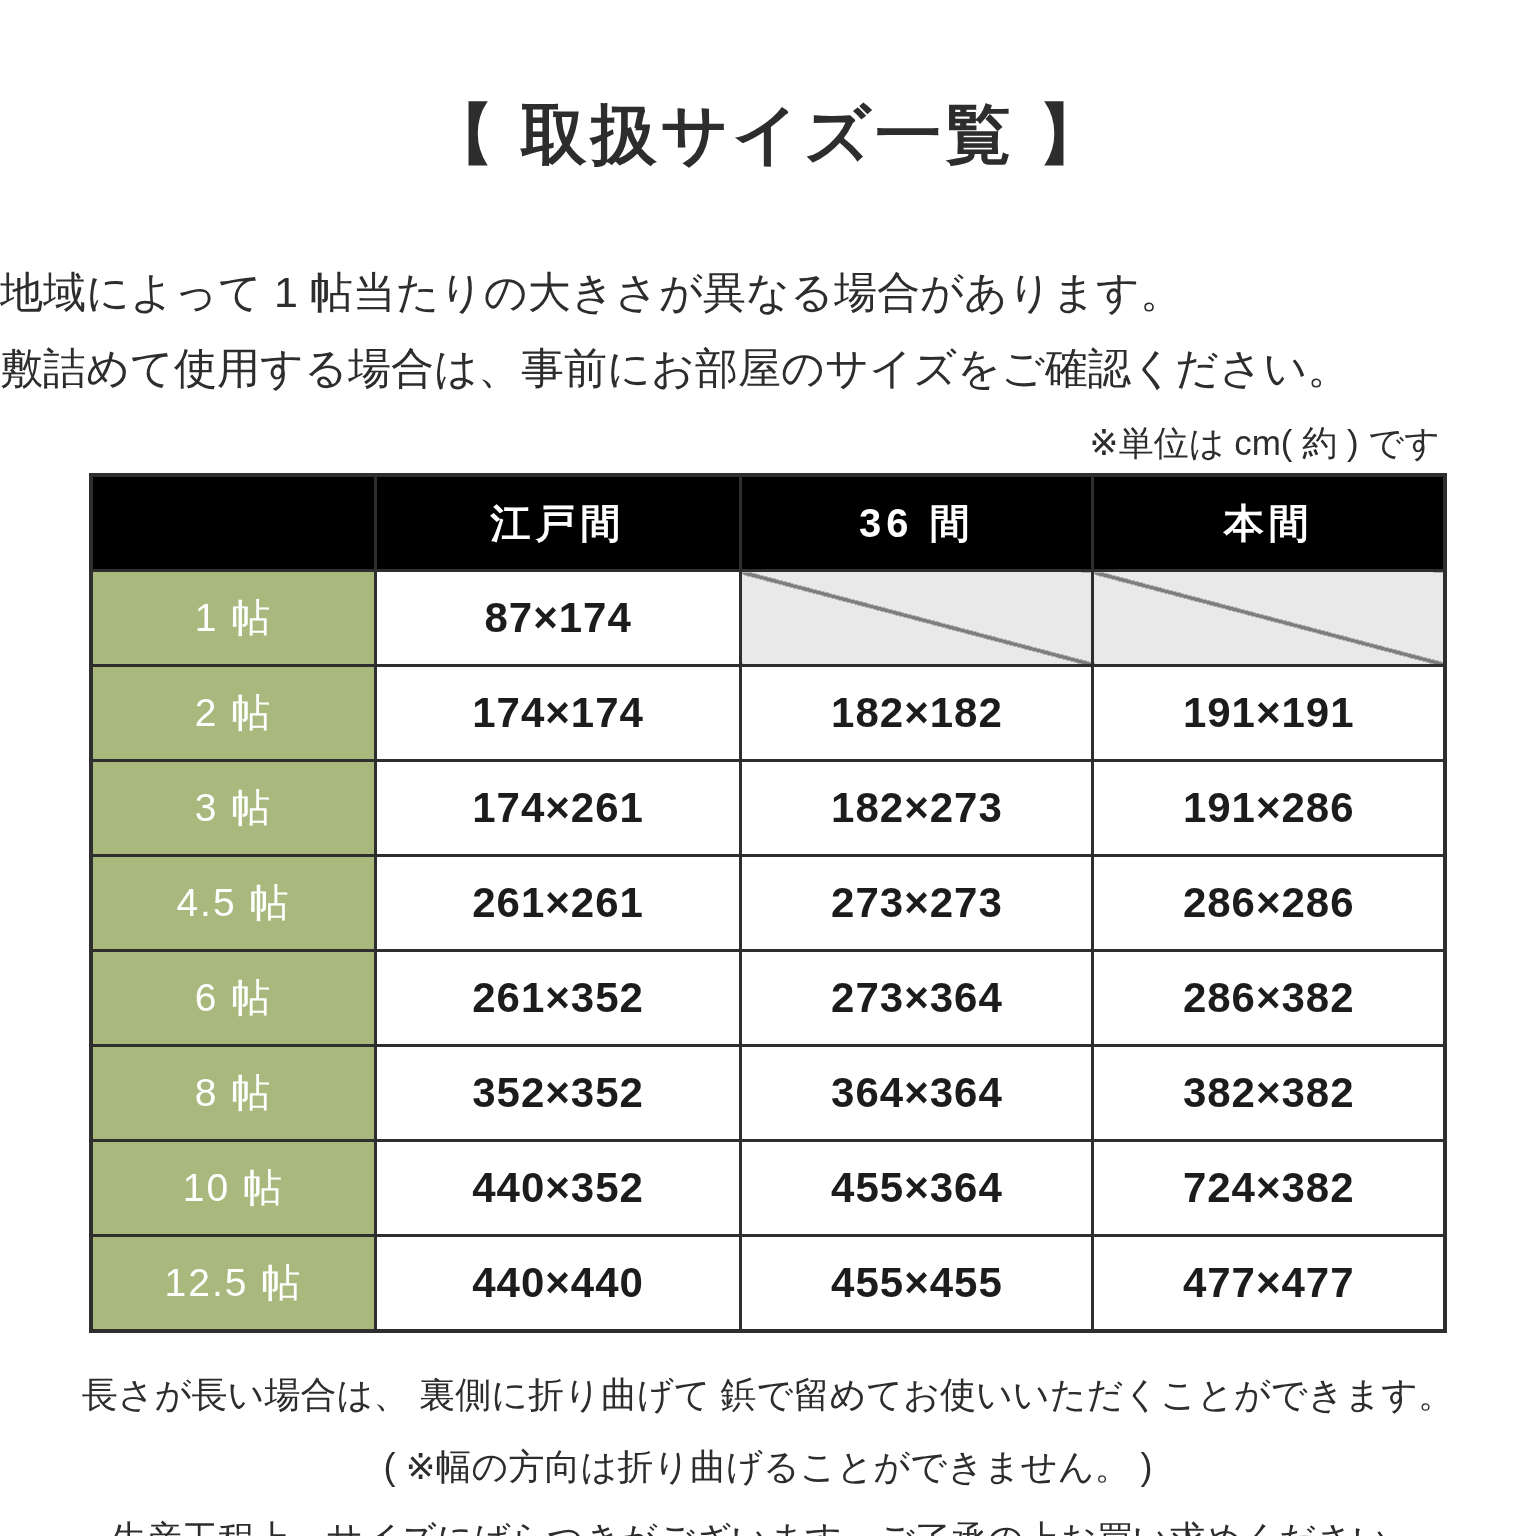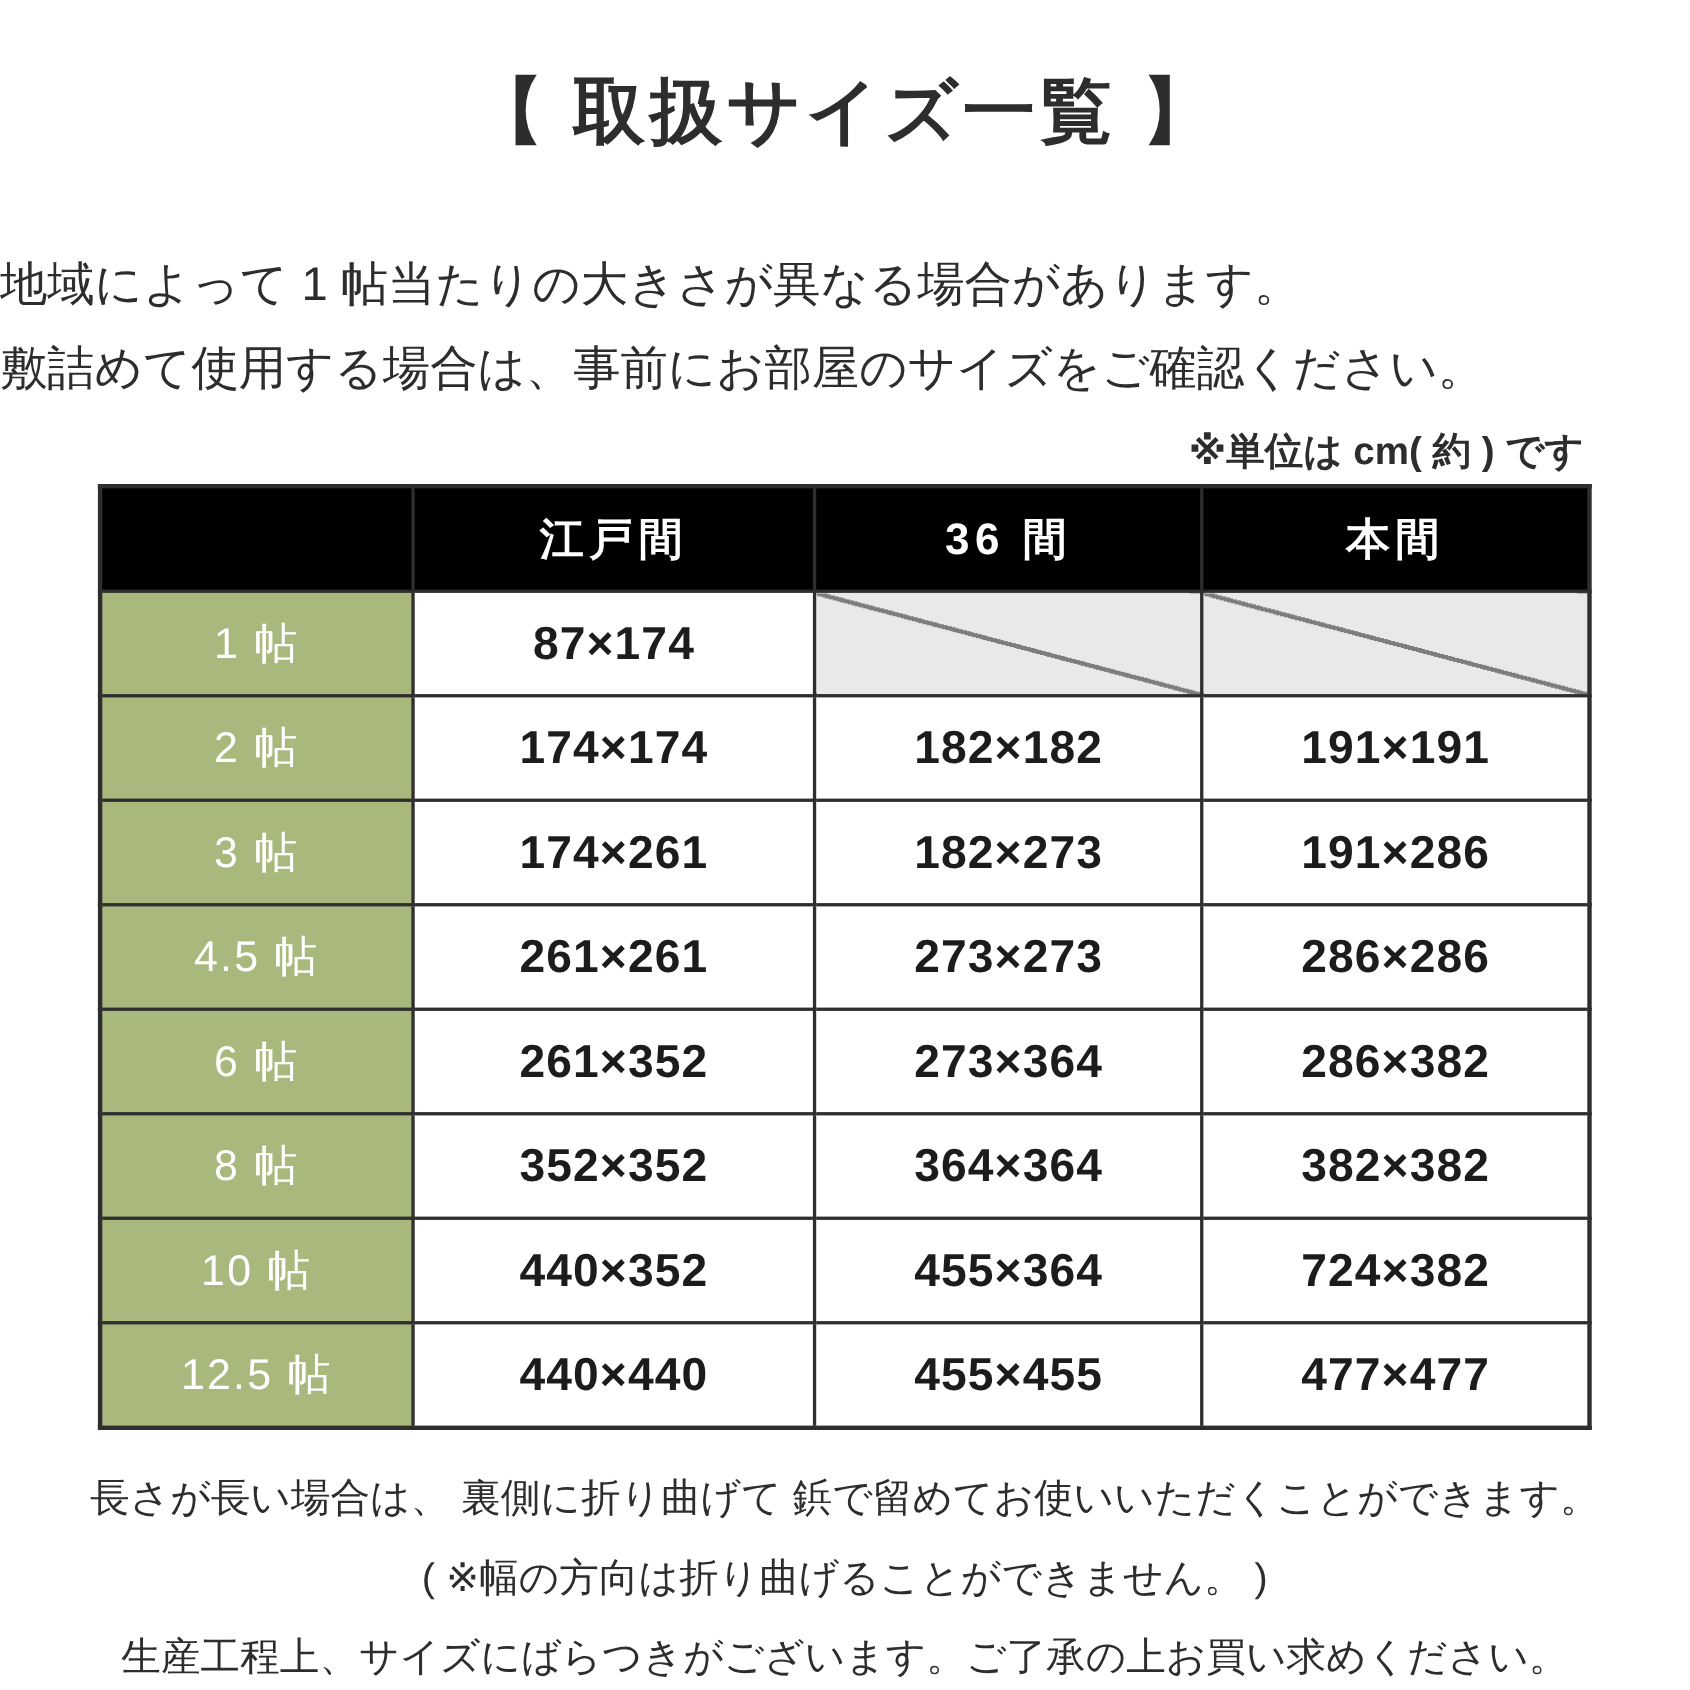--- a/index.html
+++ b/index.html
@@ -11,42 +11,42 @@
     width: 1536px;
     height: 1536px;
     font-family: "Liberation Sans", "DejaVu Sans", sans-serif;
     color: #2b2b2b;
     overflow: hidden;
   }
   .page {
     width: 1536px;
     height: 1536px;
     box-sizing: border-box;
-    padding-top: 57px;
+    padding-top: 90px;
   }
   .title {
     text-align: center;
     font-size: 66px;
     font-weight: bold;
     letter-spacing: 4px;
     color: #2d2d2d;
     margin: 0 0 74px 0;
   }
   .desc {
     text-align: left;
     font-size: 43px;
     font-weight: 500;
     color: #2d2d2d;
     margin: 0;
     line-height: 76px;
   }
   .unit-note {
     text-align: right;
     font-size: 35px;
-    font-weight: 700;
+    font-weight: 400;
     color: #2d2d2d;
     margin: 14px 96px 6px 0;
   }
   table.size-table {
     width: 1358px;
     margin: 0 auto;
     border-collapse: collapse;
     table-layout: fixed;
     border: 4px solid #2e2e2e;
   }

